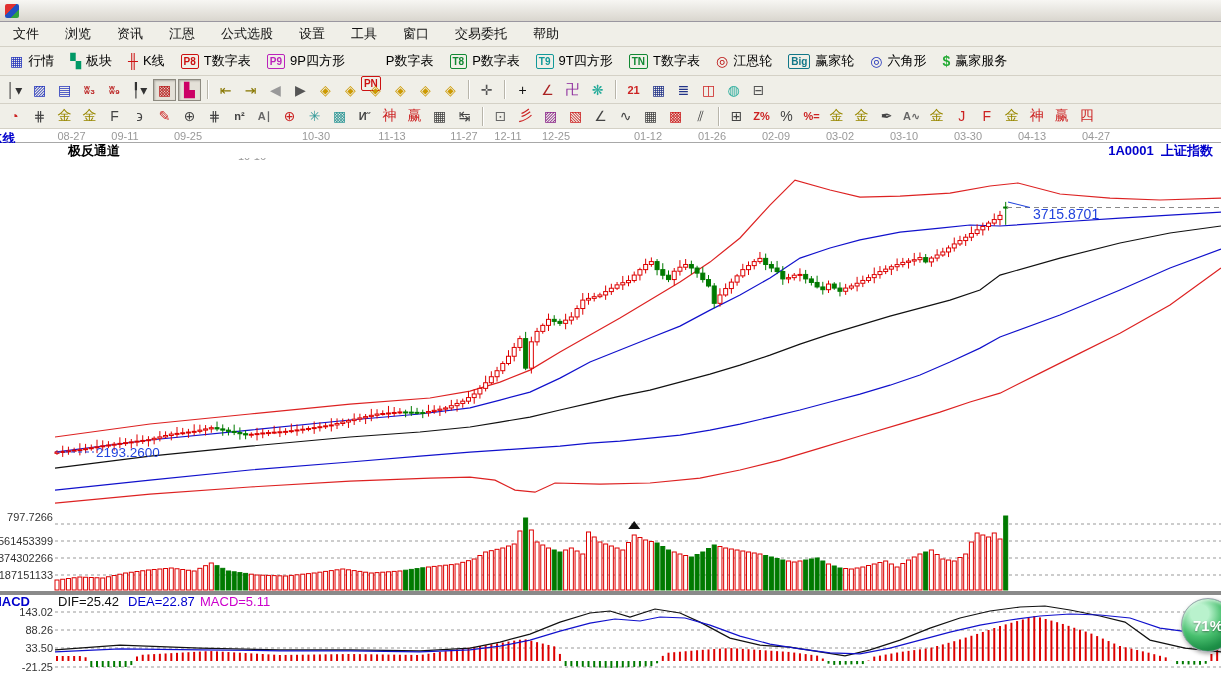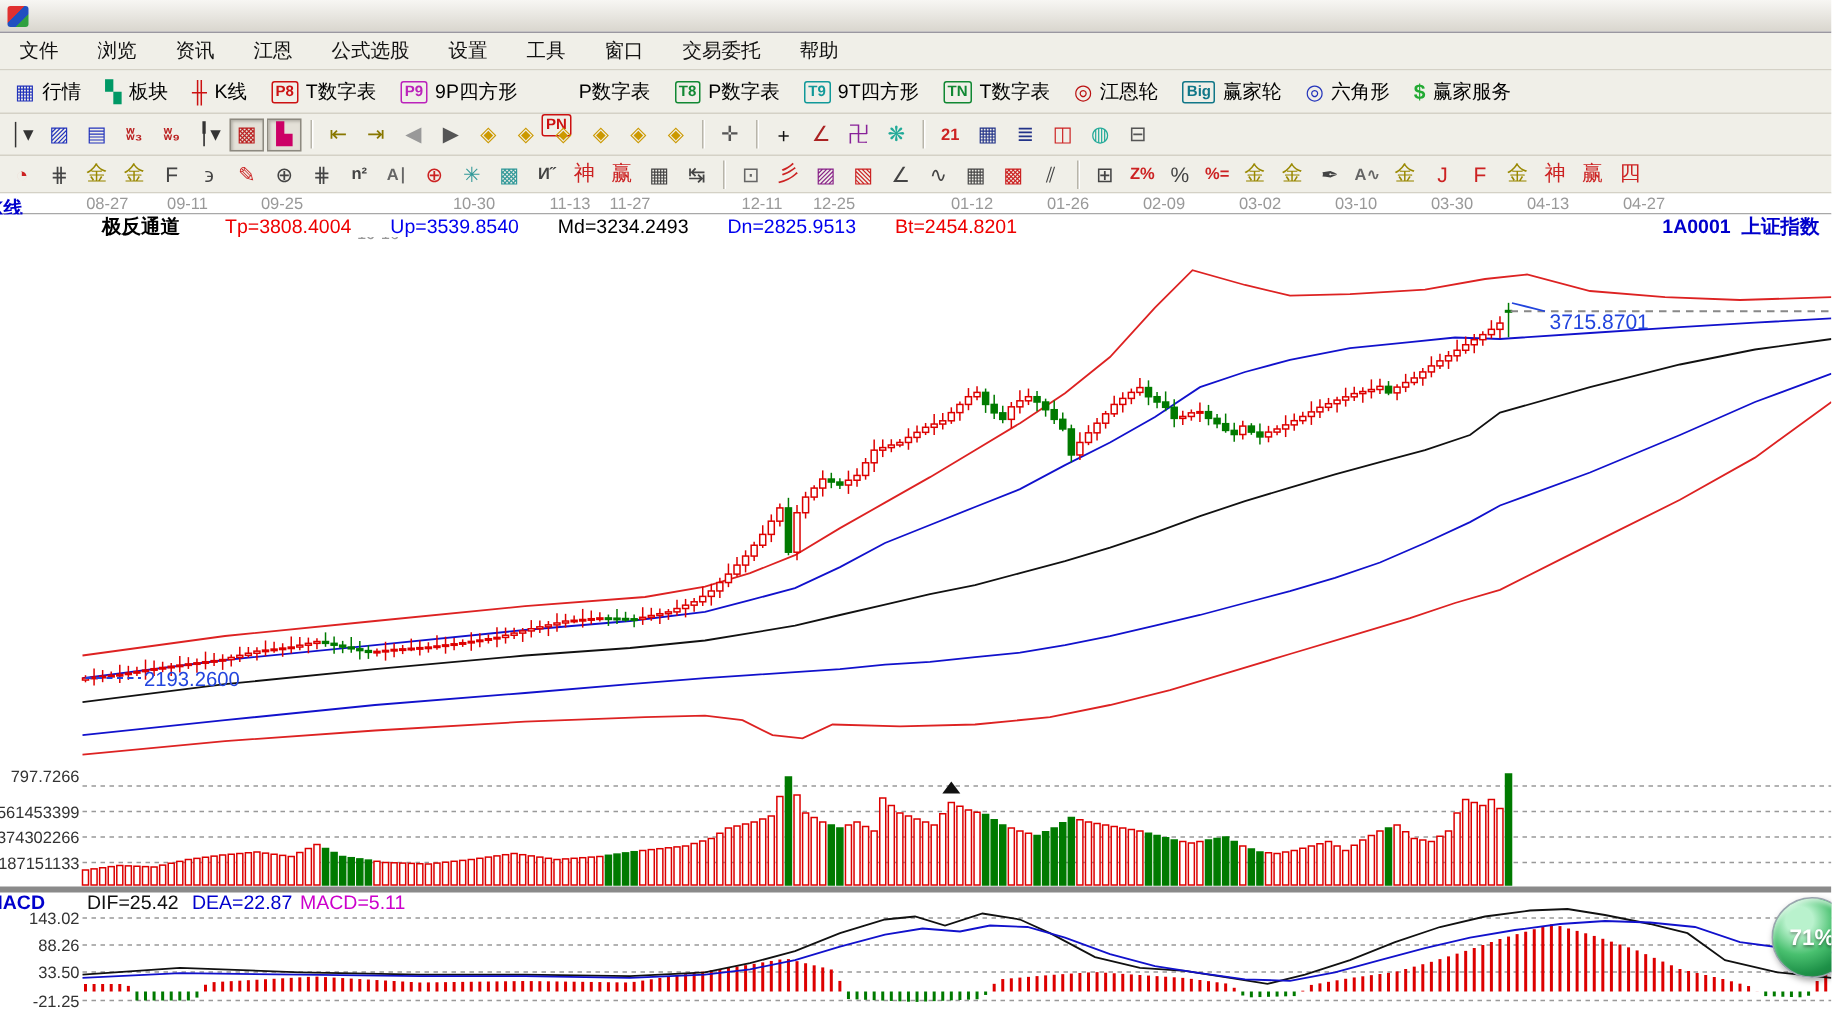--- a/index.html
+++ b/index.html
@@ -191,42 +191,35 @@
     <span class="tbtn" style="color: rgb(204, 34, 34);">赢</span>
     <span class="tbtn" style="color: rgb(204, 34, 34);">四</span>
   </div>
 <div class="datestrip" id="datestrip">
   <span class="paneLabel">K线</span>
 <span class="dt" style="left: 62px; padding-left: 19px;">08-27</span>
     <span class="dt" style="left: 125px;">09-11</span>
     <span class="dt" style="left: 188px;">09-25</span>
     <span class="dt" style="left: 252px; margin-top: 20px;">10-16</span>
     <span class="dt" style="left: 316px;">10-30</span>
-    <span class="dt" style="left: 380px;">11-13</span>
-    <span class="dt" style="left: 420px;">11-27</span>
+    <span class="dt" style="left: 392px;">11-13</span>
+    <span class="dt" style="left: 464px;">11-27</span>
     <span class="dt" style="left: 508px;">12-11</span>
     <span class="dt" style="left: 556px;">12-25</span>
     <span class="dt" style="left: 648px;">01-12</span>
     <span class="dt" style="left: 712px;">01-26</span>
     <span class="dt" style="left: 776px;">02-09</span>
     <span class="dt" style="left: 840px;">03-02</span>
     <span class="dt" style="left: 904px;">03-10</span>
     <span class="dt" style="left: 968px;">03-30</span>
     <span class="dt" style="left: 1032px;">04-13</span>
     <span class="dt" style="left: 1096px;">04-27</span>
   </div>
 <div class="headerstrip">
   <span class="ind-name">极反通道</span>
-  <span class="vals" id="indvals">
-      <span class="" style="color: rgb(238, 0, 0);">Tp=3808.4004</span>
-      <span class="" style="color: rgb(0, 0, 238);">Up=3539.8540</span>
-      <span class="" style="color: rgb(0, 0, 0);">Md=3234.2493</span>
-      <span class="" style="color: rgb(0, 0, 238);">Dn=2825.9513</span>
-      <span class="" style="color: rgb(238, 0, 0);">Bt=2454.8201</span>
-    </span>
   <span class="symbol">
     <span>1A0001</span>&nbsp;
     <span>上证指数</span>
   </span>
 </div>
 <svg id="chartsvg" width="1221" height="545" viewBox="0 129 1221 545">
     <line x1="55" y1="524" x2="1221" y2="524" stroke="#999" stroke-dasharray="3,3" stroke-width="1"></line>
     <text x="53" y="521" text-anchor="end" font-size="11" fill="#333">797.7266</text>
     <line x1="55" y1="541" x2="1221" y2="541" stroke="#999" stroke-dasharray="3,3" stroke-width="1"></line>
     <text x="53" y="545" text-anchor="end" font-size="11" fill="#333">561453399</text>

